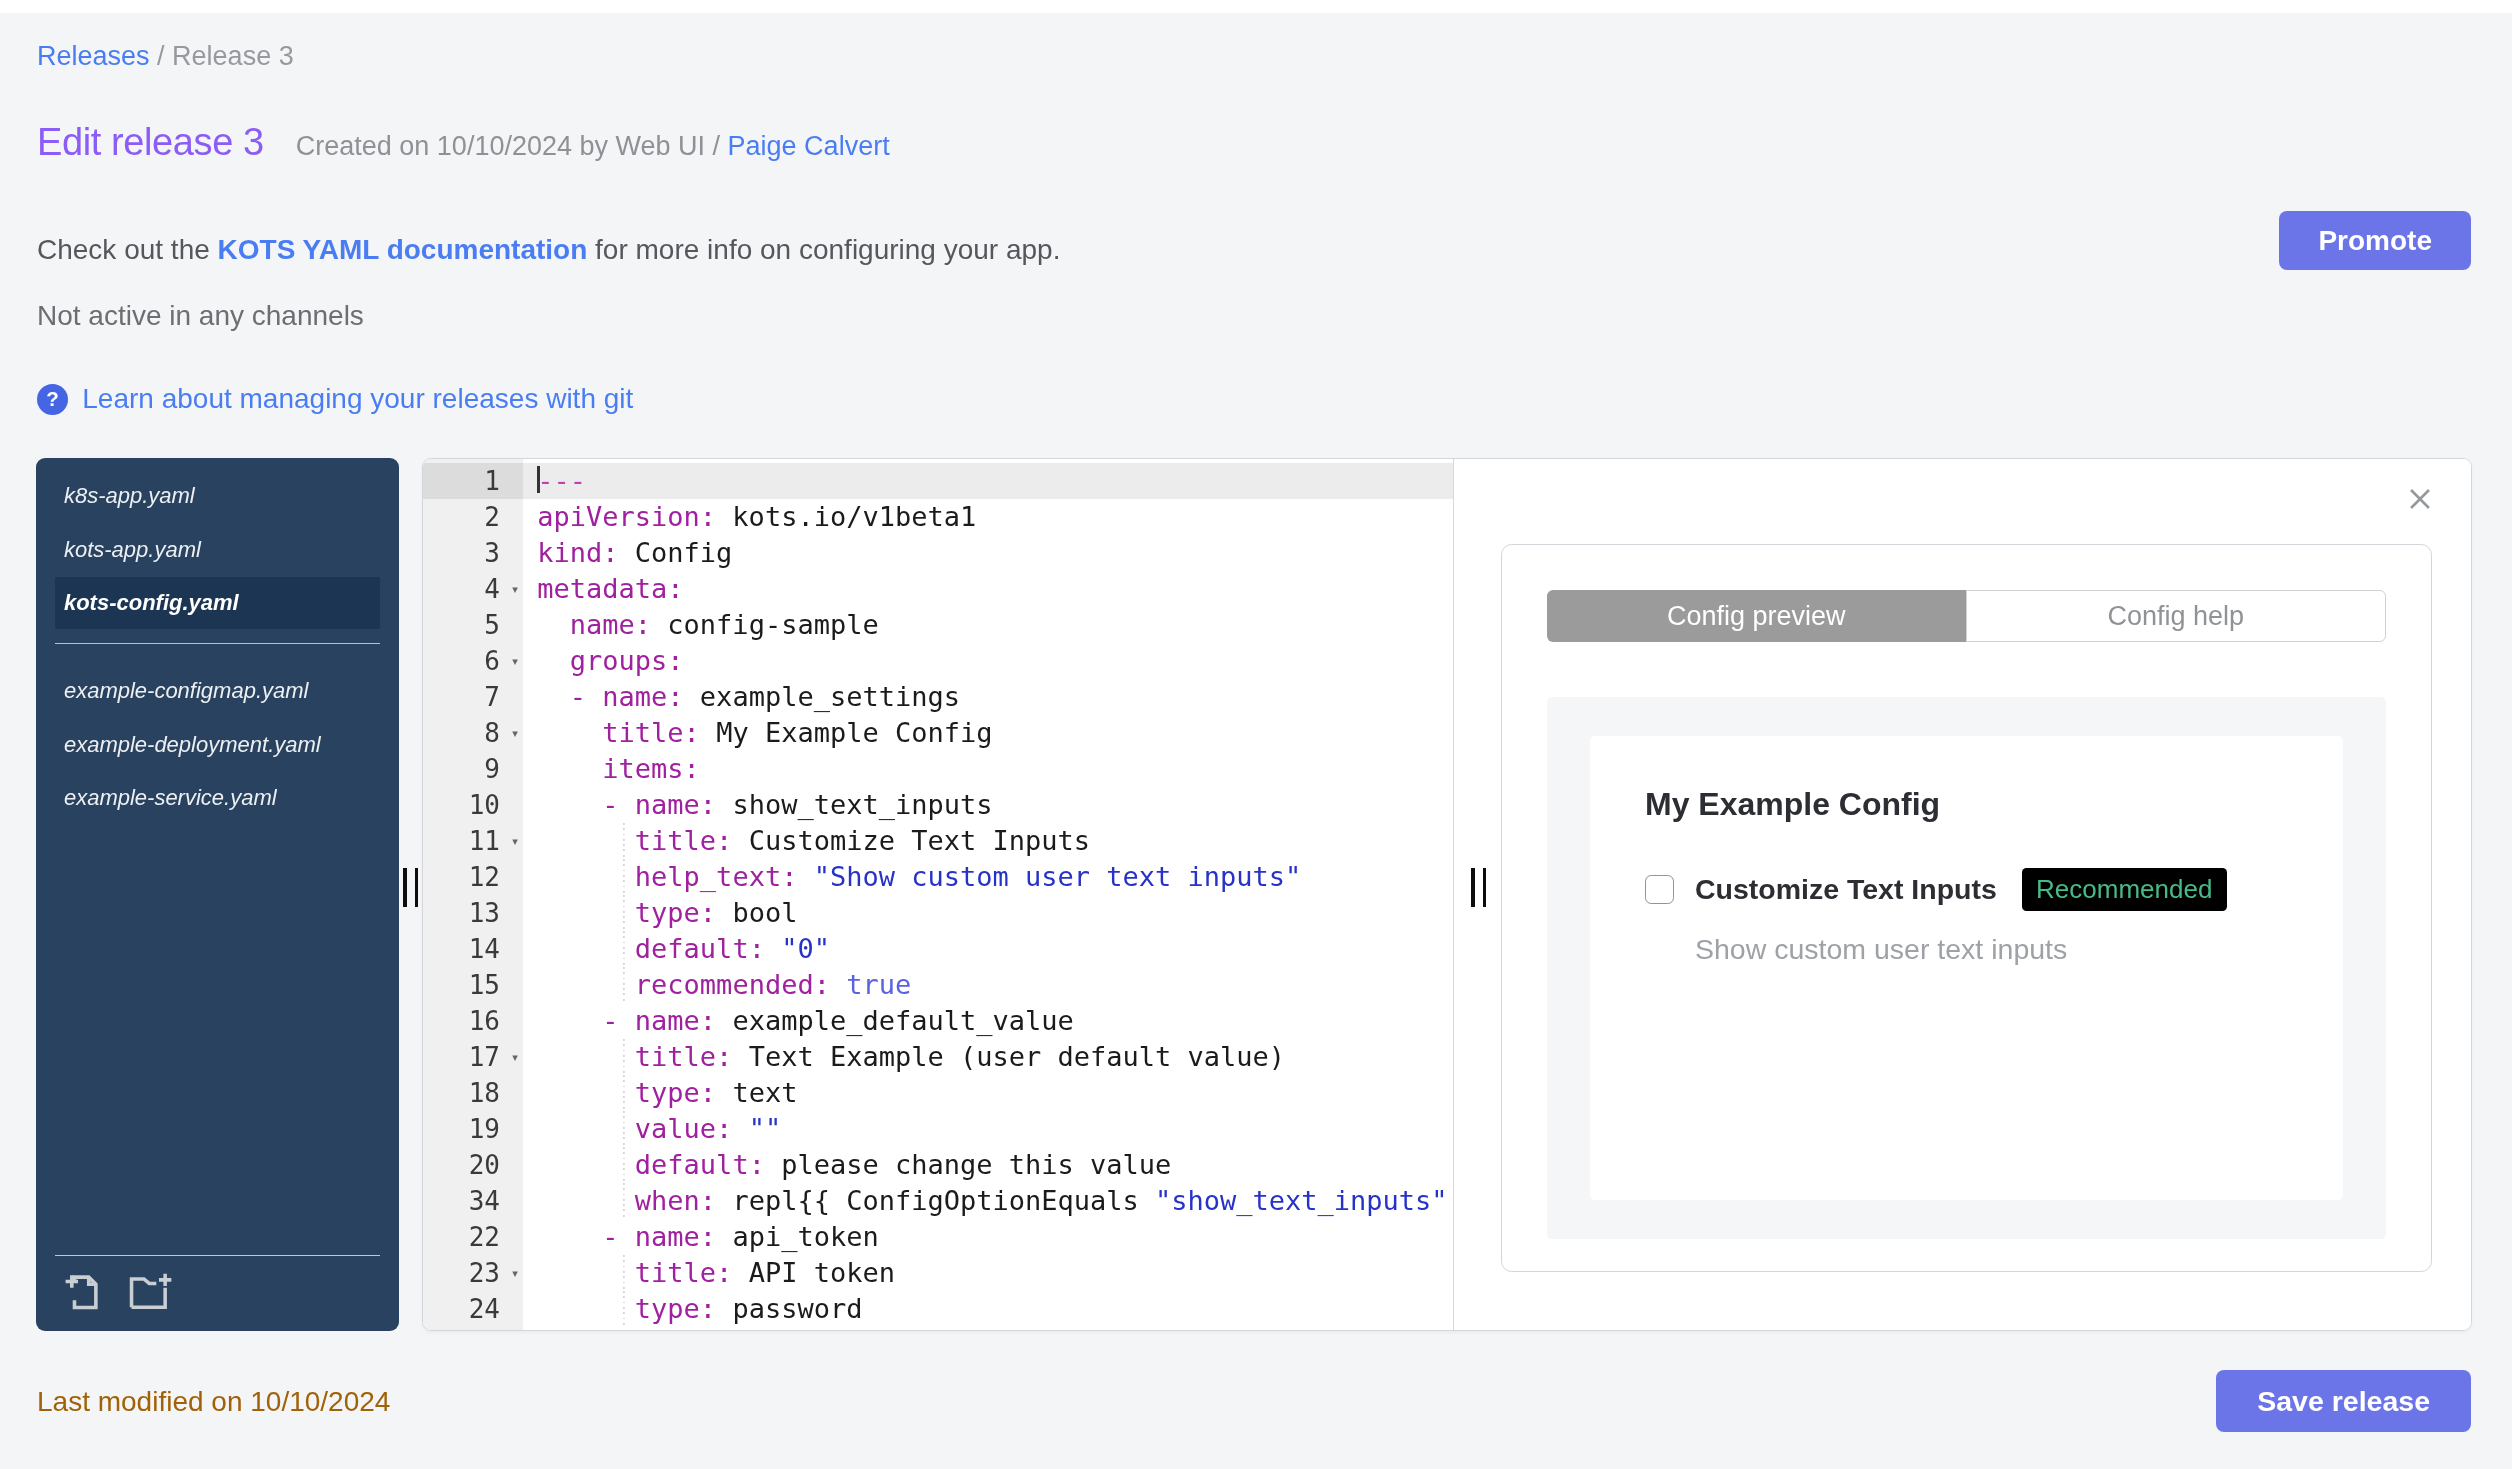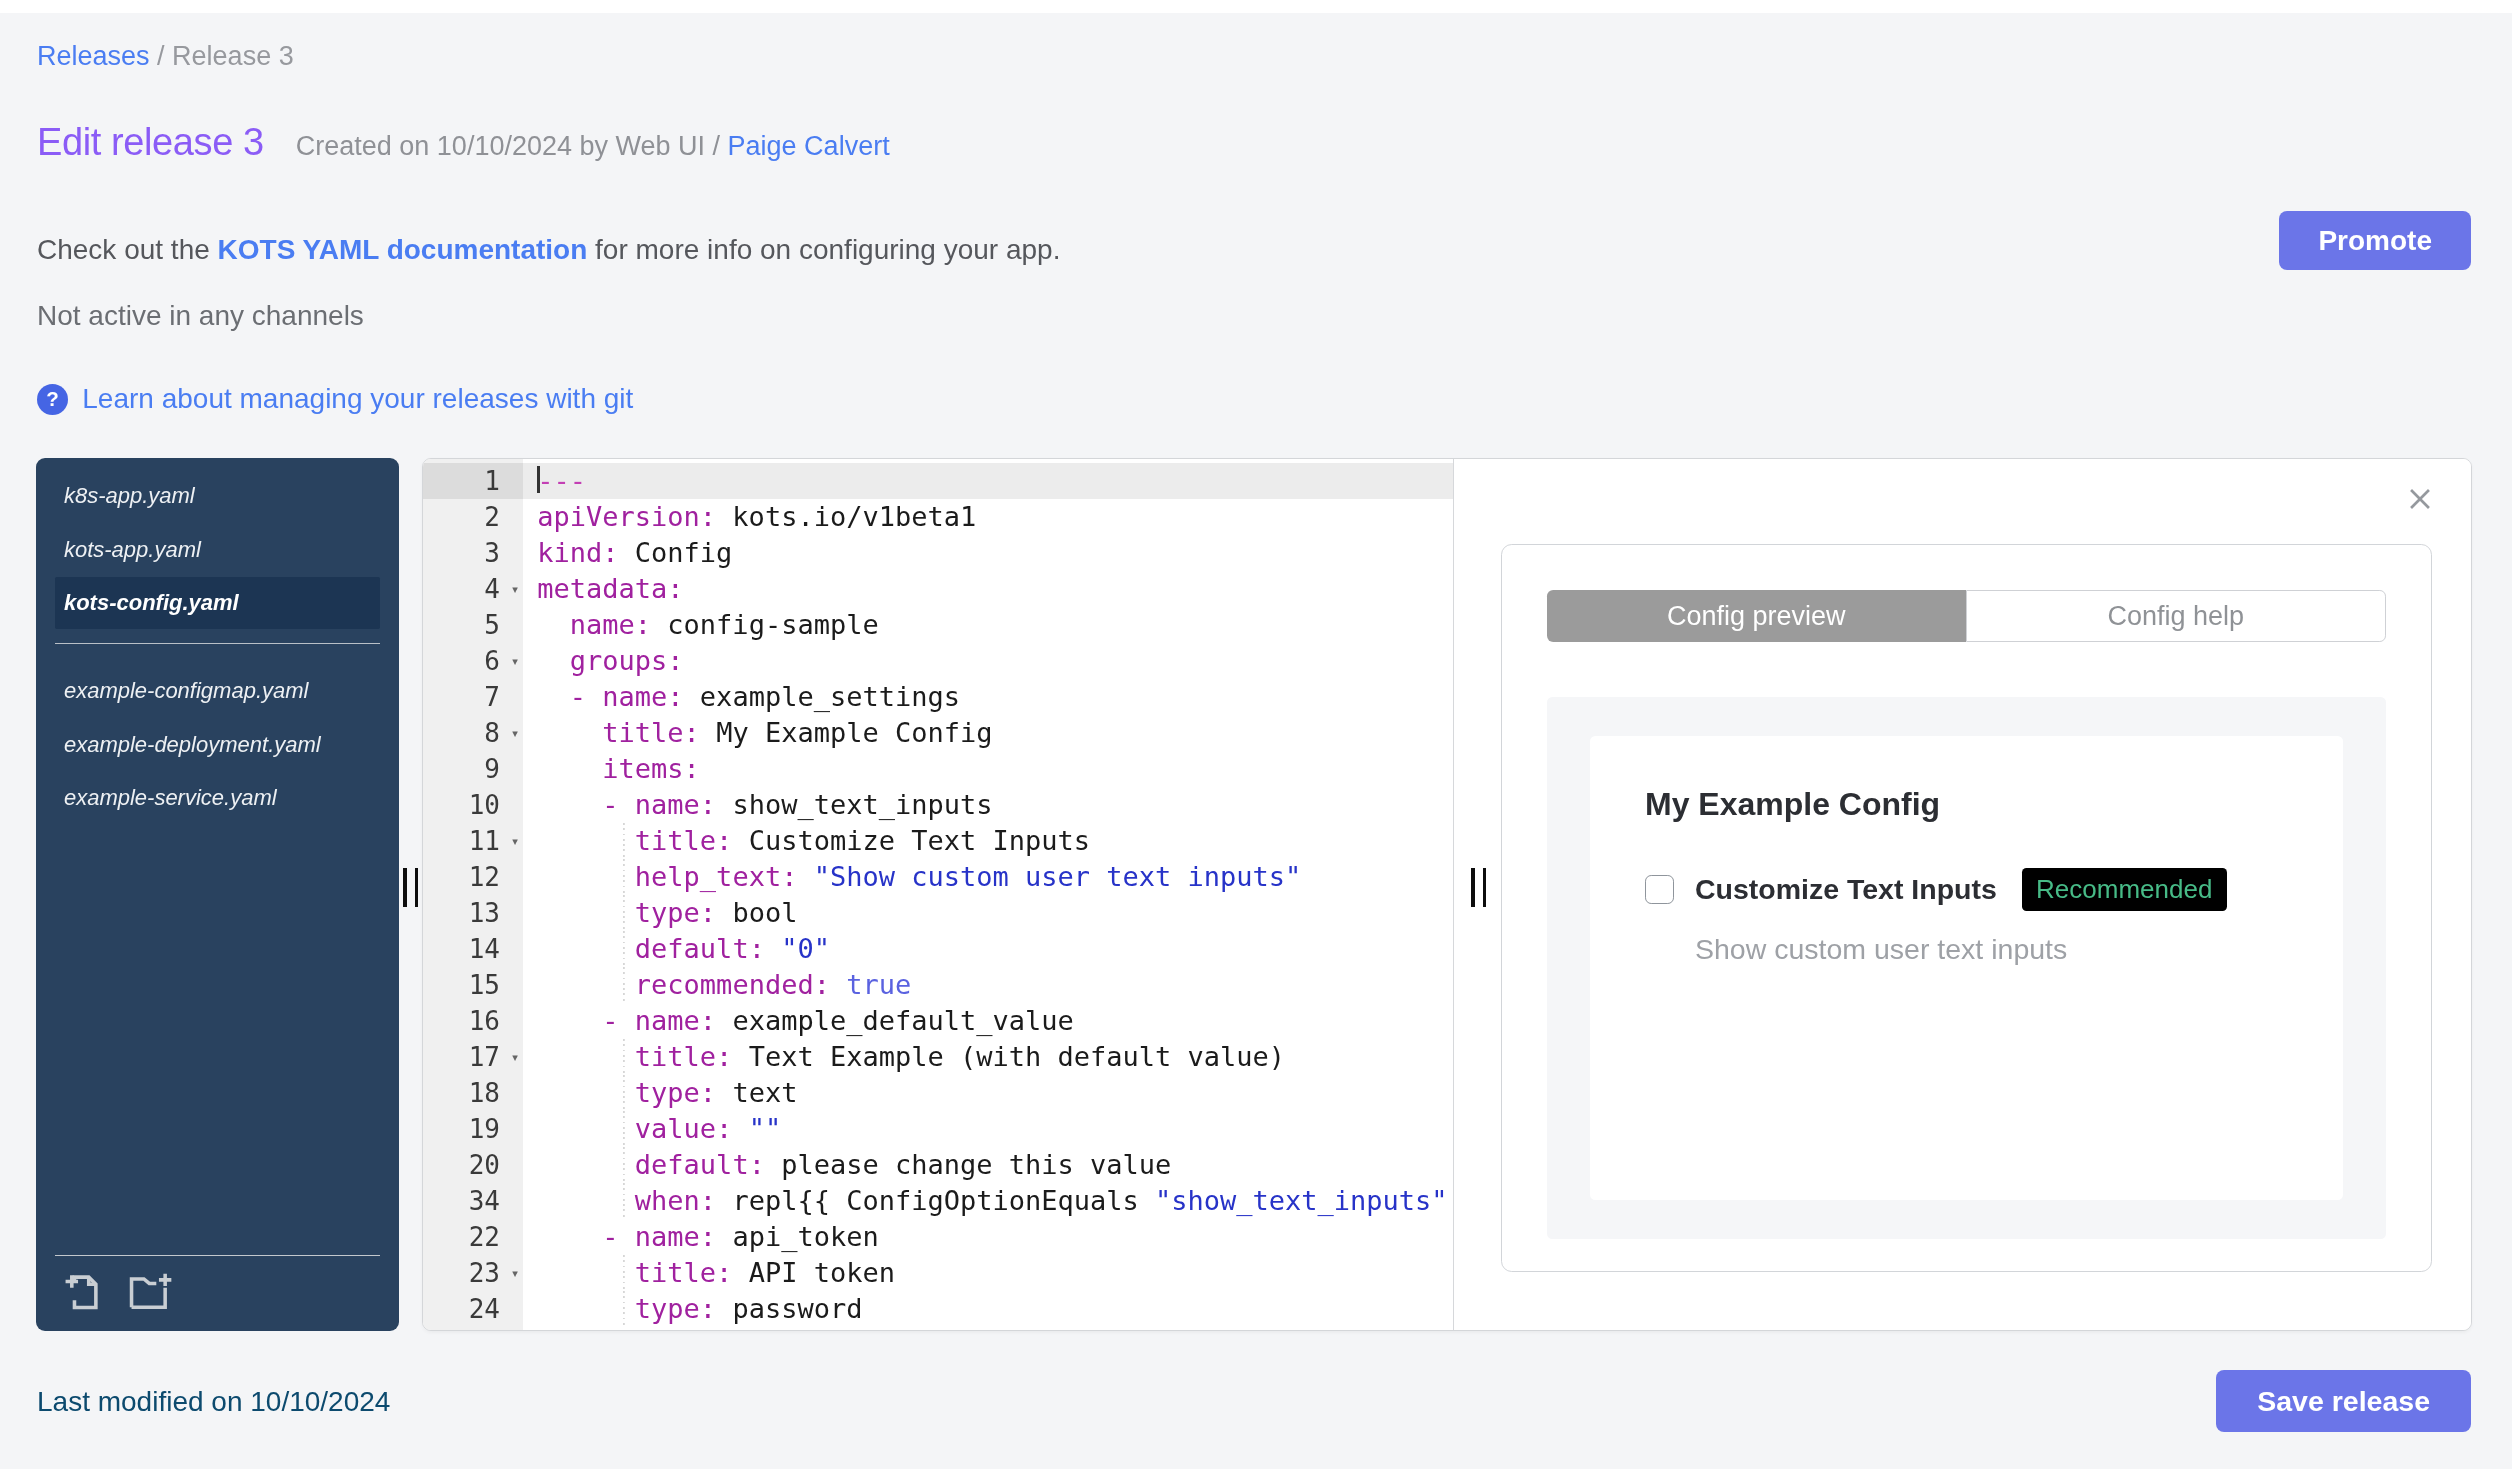--- a/index.html
+++ b/index.html
@@ -25,21 +25,21 @@
   .docs-line a { color:#4a7df2; text-decoration:none; font-weight:700; }
   .channel-status { position:absolute; left:37px; top:300px; font-size:28px; color:#6b6e73; }
   .git-row { position:absolute; left:37px; top:383px; display:flex; align-items:center; gap:14.3px; }
   .git-row .qicon { width:31px; height:31px; border-radius:50%; background:#4565e4; color:#fff;
     font-size:20.5px; font-weight:700; display:flex; align-items:center; justify-content:center; }
   .git-row a { color:#4a7df2; font-size:28px; text-decoration:none; }
   .btn { background:#6b75e8; color:#fff; font-weight:700; border:none; border-radius:8px;
     font-family:"Liberation Sans",sans-serif; cursor:pointer; }
   .promote { position:absolute; right:41px; top:211px; height:59px; padding:0 39px; font-size:28px; }
   .save { position:absolute; right:41px; top:1370px; height:62px; padding:0 41px; font-size:28.5px; }
-  .last-modified { position:absolute; left:37px; top:1386px; font-size:28px; color:#0c4a6e; }
+  .last-modified { position:absolute; left:37px; top:1386px; font-size:28px; color:#a16207; }
 
   
   .main { position:absolute; left:36px; top:458px; width:2436px; height:873px; }
 
   
   .filetree { position:absolute; left:0; top:0; width:363px; height:873px; background:#29425f;
     border-radius:9px; padding:0 26px; display:flex; flex-direction:column; }
   .file-list { margin-top:12.5px; }
   .file-item { line-height:32px; padding:9.8px 9px; margin:0 -7.1px 1.8px; font-size:22px; color:#edf0f3;
     border-radius:1.8px; cursor:pointer;font-style:italic; }
@@ -197,21 +197,21 @@
           <div class="cline"><span class="tx">  </span><span class="mm">- name:</span><span class="tx"> example_settings</span></div>
           <div class="cline"><span class="tx">    </span><span class="mm">title:</span><span class="tx"> My Example Config</span></div>
           <div class="cline"><span class="tx">    </span><span class="mm">items:</span></div>
           <div class="cline"><span class="tx">    </span><span class="mm">- name:</span><span class="tx"> show_text_inputs</span></div>
           <div class="cline guide"><span class="tx">      </span><span class="mm">title:</span><span class="tx"> Customize Text Inputs</span></div>
           <div class="cline guide"><span class="tx">      </span><span class="mm">help_text:</span><span class="tx"> </span><span class="str">"Show custom user text inputs"</span></div>
           <div class="cline guide"><span class="tx">      </span><span class="mm">type:</span><span class="tx"> bool</span></div>
           <div class="cline guide"><span class="tx">      </span><span class="mm">default:</span><span class="tx"> </span><span class="str">"0"</span></div>
           <div class="cline guide"><span class="tx">      </span><span class="mm">recommended:</span><span class="tx"> </span><span class="bool">true</span></div>
           <div class="cline"><span class="tx">    </span><span class="mm">- name:</span><span class="tx"> example_default_value</span></div>
-          <div class="cline guide"><span class="tx">      </span><span class="mm">title:</span><span class="tx"> Text Example (with default value)</span></div>
+          <div class="cline guide"><span class="tx">      </span><span class="mm">title:</span><span class="tx"> Text Example (user default value)</span></div>
           <div class="cline guide"><span class="tx">      </span><span class="mm">type:</span><span class="tx"> text</span></div>
           <div class="cline guide"><span class="tx">      </span><span class="mm">value:</span><span class="tx"> </span><span class="str">""</span></div>
           <div class="cline guide"><span class="tx">      </span><span class="mm">default:</span><span class="tx"> please change this value</span></div>
           <div class="cline guide"><span class="tx">      </span><span class="mm">when:</span><span class="tx"> repl{{ ConfigOptionEquals </span><span class="str">"show_text_inputs"</span></div>
           <div class="cline"><span class="tx">    </span><span class="mm">- name:</span><span class="tx"> api_token</span></div>
           <div class="cline guide"><span class="tx">      </span><span class="mm">title:</span><span class="tx"> API token</span></div>
           <div class="cline guide"><span class="tx">      </span><span class="mm">type:</span><span class="tx"> password</span></div>
         </div>
     </div>
 

